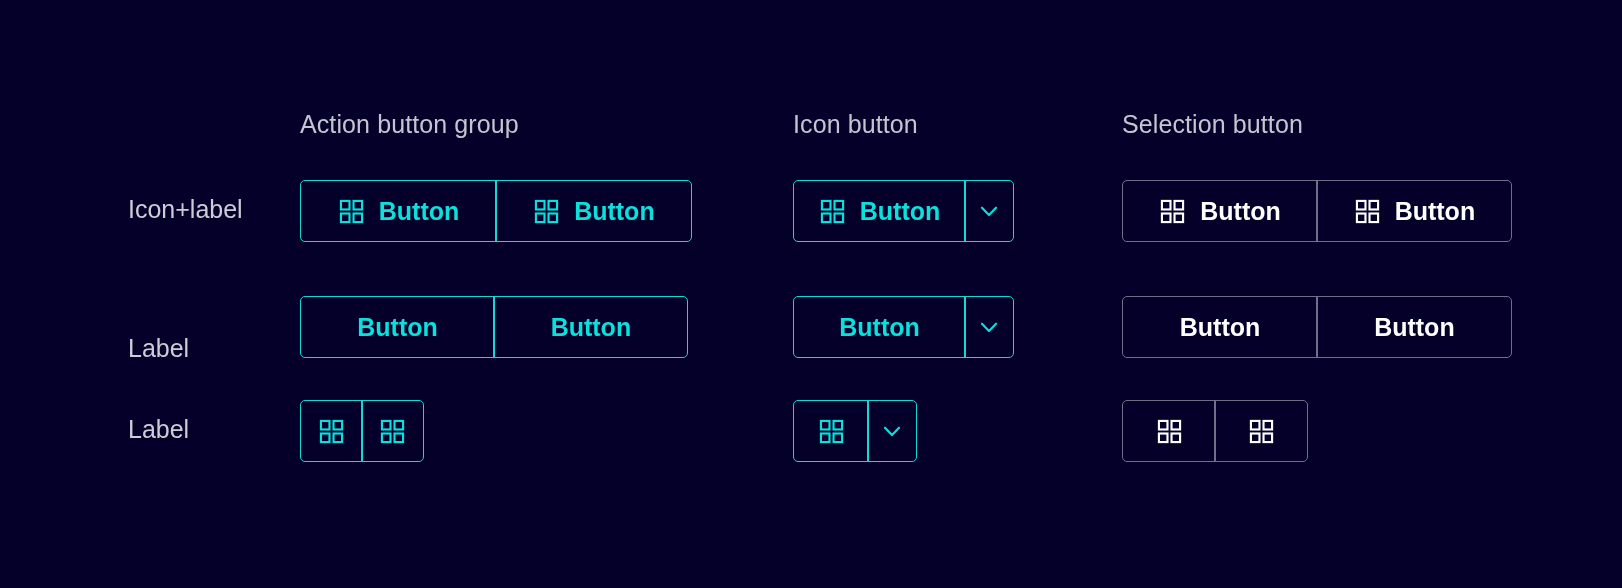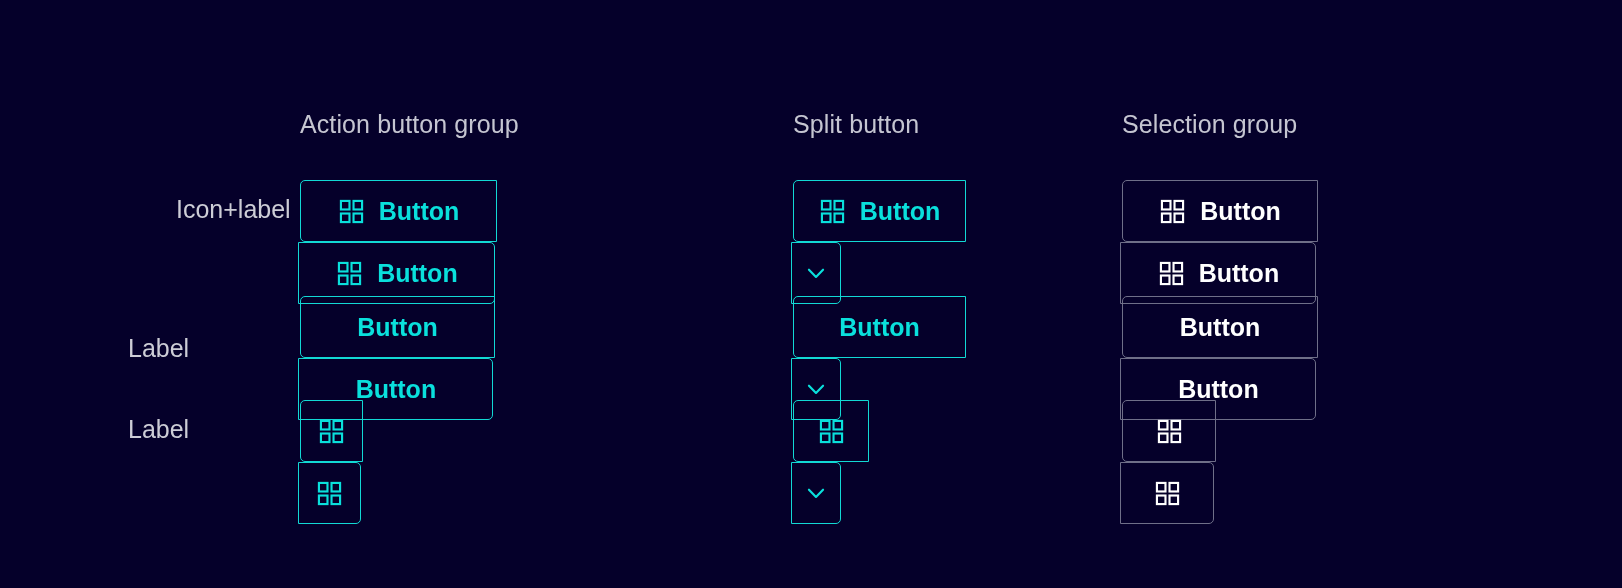--- a/index.html
+++ b/index.html
@@ -41,30 +41,29 @@
   
   .row-label {
     position: absolute;
     left: 112px;
     color: #cdcdd6;
     font-size: 25px;
     font-weight: 400;
     white-space: nowrap;
     line-height: 1;
   }
-  .row-label.r0 { top: 197px; margin-left: 48px; }
+  .row-label.r0 { top: 197px; }
   .row-label.r1 { top: 313px; margin-top: 23px; }
   .row-label.r2 { top: 417px; }
 
   
   .group {
     position: absolute;
     display: flex;
     align-items: stretch;
-    flex-direction: column;
   }
 
   .group.g-a-0 { left: 284px; top: 180px; }
   .group.g-a-1 { left: 284px; top: 296px; }
   .group.g-a-2 { left: 284px; top: 400px; }
 
   .group.g-s-0 { left: 777px; top: 180px; }
   .group.g-s-1 { left: 777px; top: 296px; }
   .group.g-s-2 { left: 777px; top: 400px; }
 
@@ -145,22 +144,22 @@
   .caret-icon svg { width: 26px; height: 26px; }
 
   .btn-text { display: inline-block; }
 </style>
 </head>
 <body>
 
 <div class="specimen">
 
   <div class="col-header c0">Action button group</div>
-  <div class="col-header c1">Split button</div>
-  <div class="col-header c2">Selection group</div>
+  <div class="col-header c1">Icon button</div>
+  <div class="col-header c2">Selection button</div>
 
   <div class="row-label r0">Icon+label</div>
   <div class="row-label r1">Label</div>
   <div class="row-label r2">Label</div>
 
   <div class="group g-a-0">
     <button class="btn accent w-iconlabel">
       <span class="ico grid-icon">
         <svg viewBox="0 0 24 24" fill="none" stroke="currentColor" stroke-width="1.9">
           <rect x="2.6" y="2.6" width="7.6" height="7.6"></rect>

